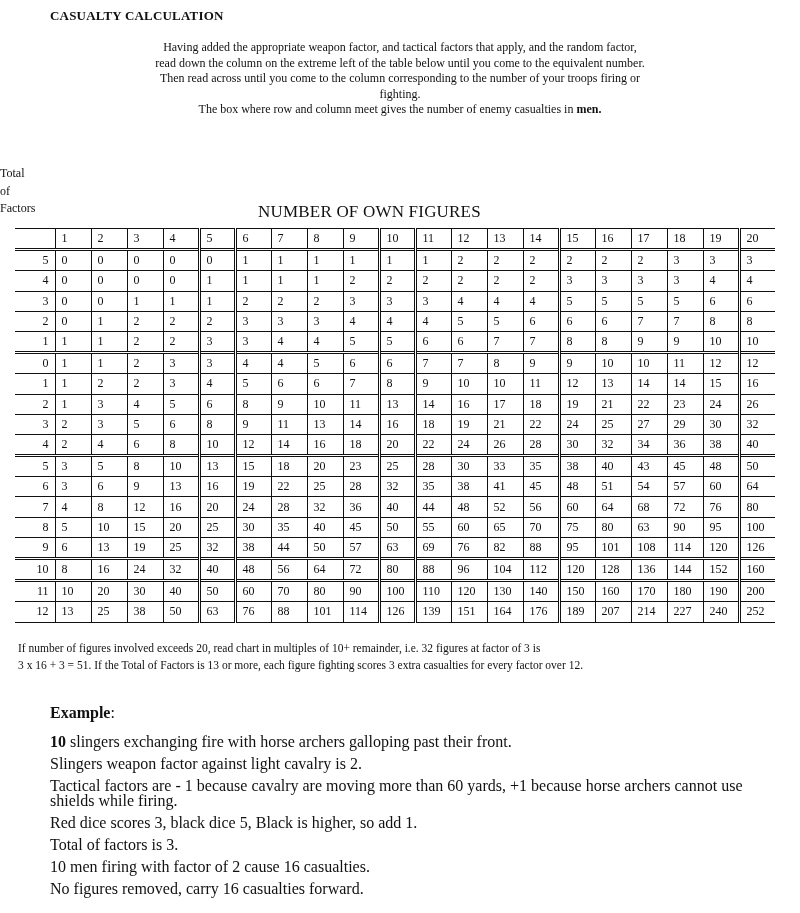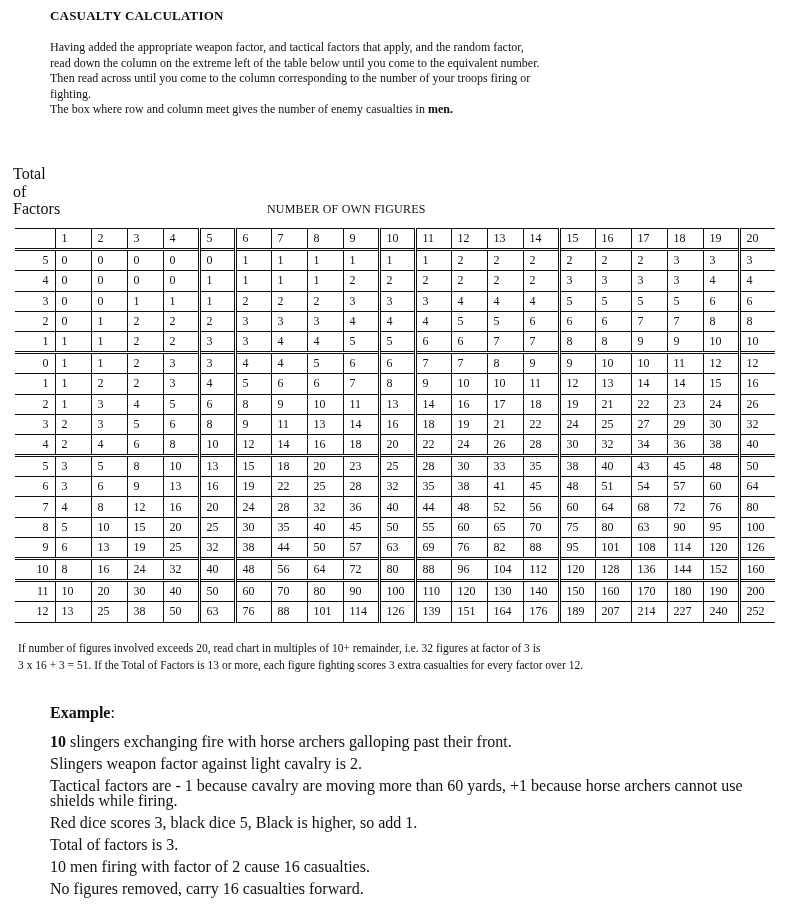--- a/index.html
+++ b/index.html
@@ -6,31 +6,31 @@
     body {
       width: 800px; height: 913px; position: relative; overflow: hidden;
       font-family: "Liberation Serif", serif; color: #111;
     }
     .title {
       position: absolute; left: 50px; top: 8px;
       font-size: 13px; font-weight: bold; letter-spacing: 0.2px;
     }
     .intro {
       position: absolute; left: 50px; top: 40px; width: 700px;
-      font-size: 12px; line-height: 15.6px;
+      font-size: 12px; line-height: 15.6px; text-align: center;
     }
     .intro p { margin: 0; }
     .intro b { font-weight: bold; }
     .axis-label {
-      position: absolute; left: 13px; top: 165px;
-      font-size: 16px; line-height: 17.5px;
+      position: absolute; left: 0; top: 165px;
+      font-size: 12px; line-height: 17.5px;
     }
     .col-title {
-      position: absolute; left: 267px; top: 202px;
-      font-size: 12px; letter-spacing: 0.2px;
+      position: absolute; left: 258px; top: 202px;
+      font-size: 17px; letter-spacing: 0.2px;
     }
     table.grid {
       position: absolute; left: 15px; top: 228px;
       border-collapse: collapse; table-layout: fixed;
       width: 760px;
       font-size: 12px;
     }
     table.grid td {
       height: 19.2px; padding: 0 0 0 6px;
       border-top: 1px solid #111; border-left: 1px solid #111;

